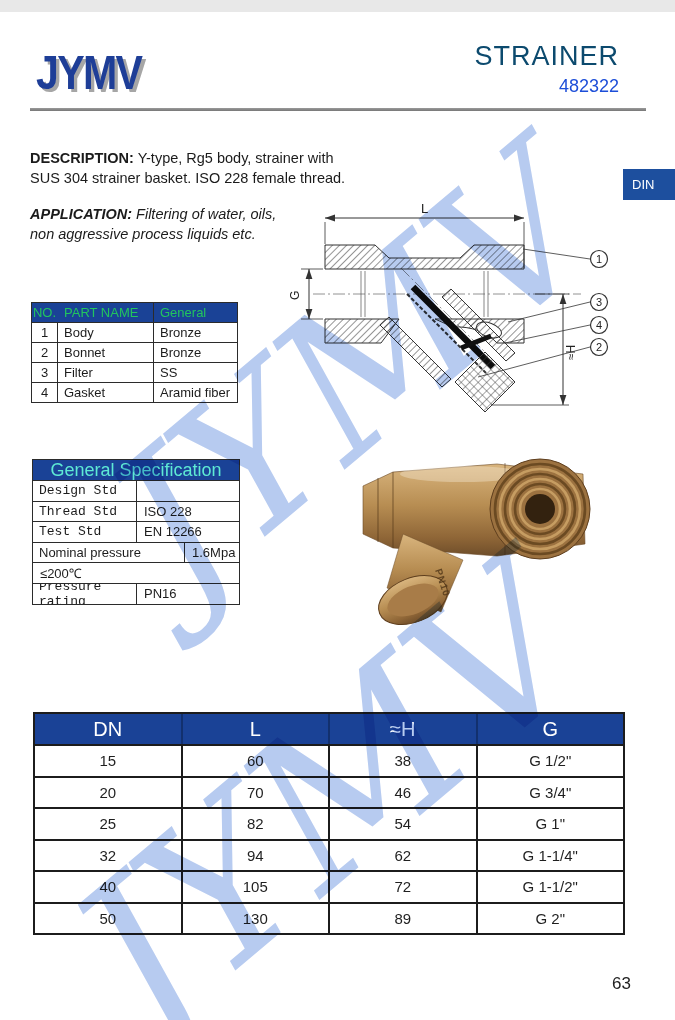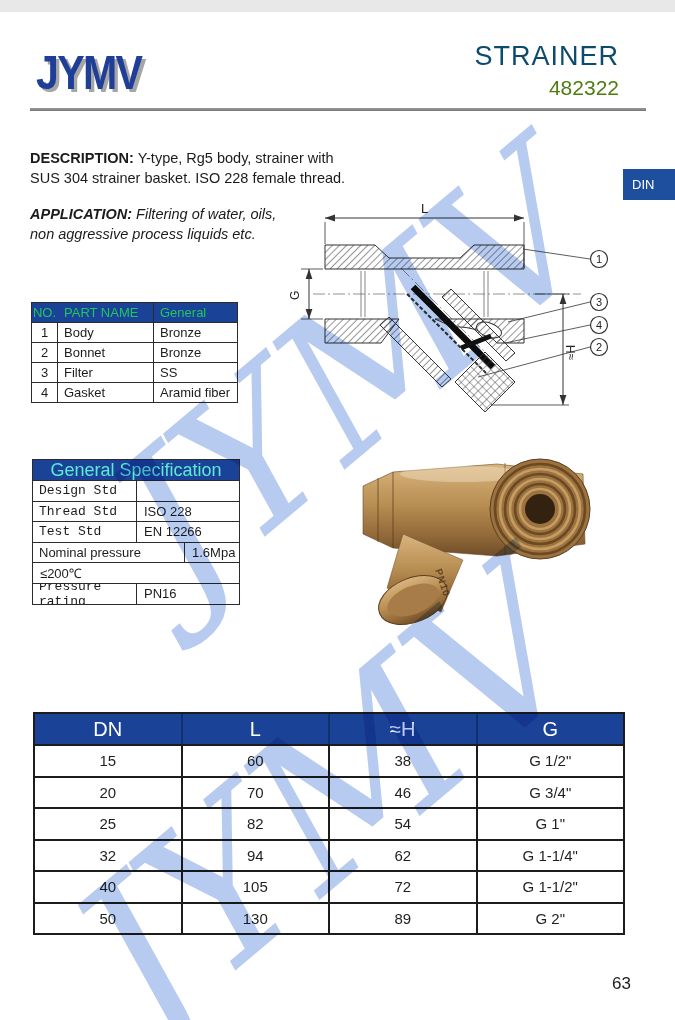--- a/index.html
+++ b/index.html
@@ -5,21 +5,21 @@
   html,body{margin:0;padding:0;background:#e8e8e8;}
   .page{position:relative;width:675px;height:1020px;background:#ffffff;margin:12px auto;
         font-family:"Liberation Sans",sans-serif;color:#1c1c1c;overflow:hidden;}
 
   
   .logo{position:absolute;left:36px;top:36px;font-size:49px;font-weight:bold;
         color:#1e3e97;text-shadow:4px 3px 0 #a6a6a6;letter-spacing:-2px;
         transform:scaleX(.84);transform-origin:left top;line-height:1;}
   .title-block{position:absolute;top:30px;right:56px;text-align:right;}
   .title-main{font-size:27px;letter-spacing:1px;color:#0c4a6e;line-height:1.1;}
-  .title-model{font-size:21px;color:#4d7c0f;margin-top:4px;}
+  .title-model{font-size:18px;color:#1d4ed8;margin-top:4px;}
   .header-rule{position:absolute;left:30px;top:96px;width:616px;height:3px;
                background:linear-gradient(#9a9a9a,#777);}
 
   .din-tab{position:absolute;left:623px;top:157px;width:52px;height:31px;background:#1d4f9e;
            color:#fff;font-size:13px;display:flex;align-items:center;padding-left:9px;box-sizing:border-box;}
 
   .para{position:absolute;left:30px;width:322px;font-size:14.5px;line-height:20px;color:#1b1b1b;}
   .para b{font-weight:bold;}
   .para .rest{white-space:pre-line;}
   .desc{top:136px;}

